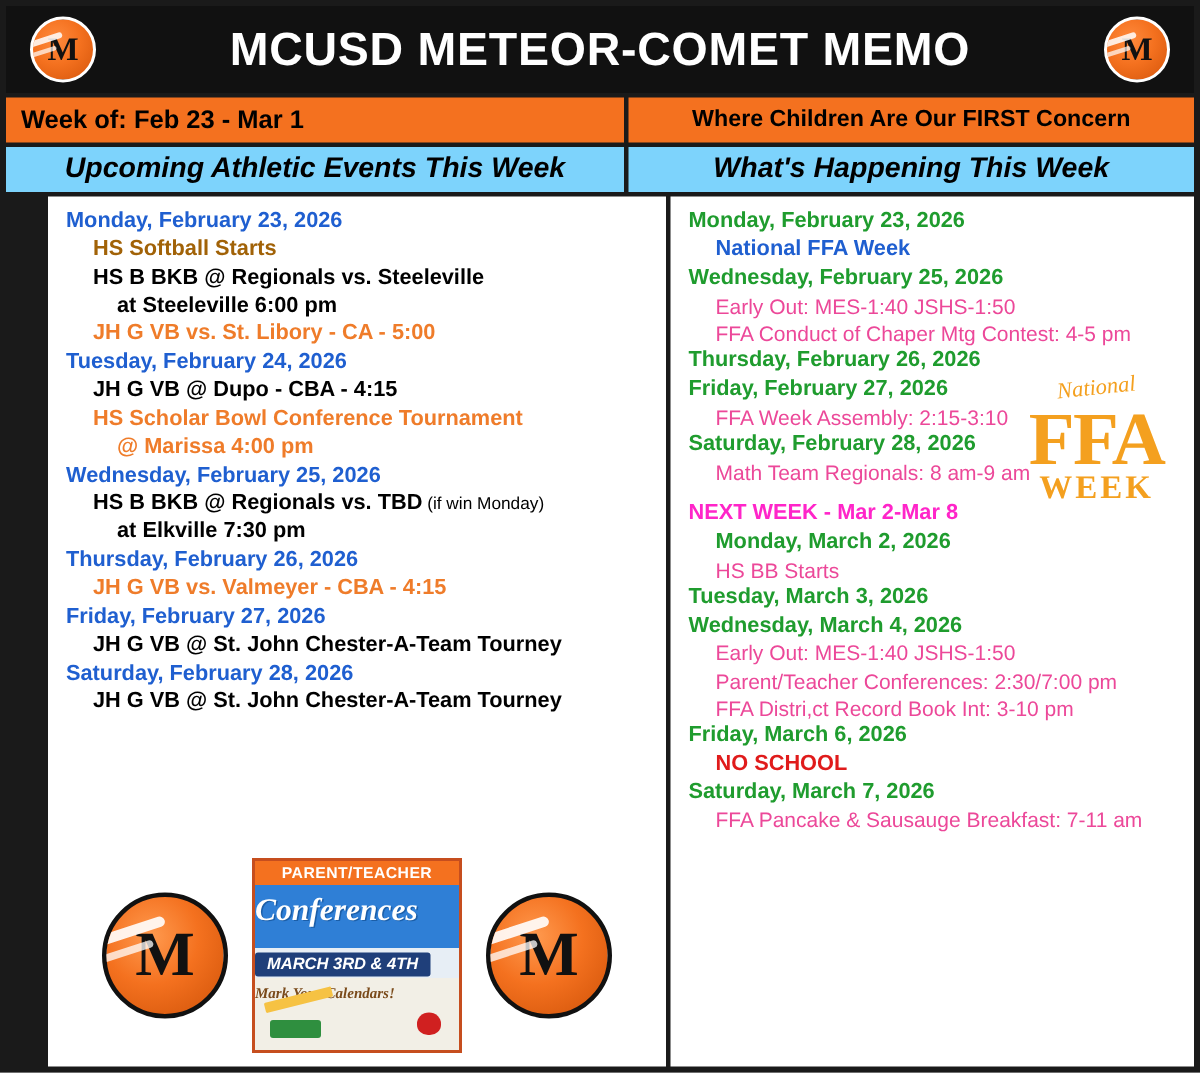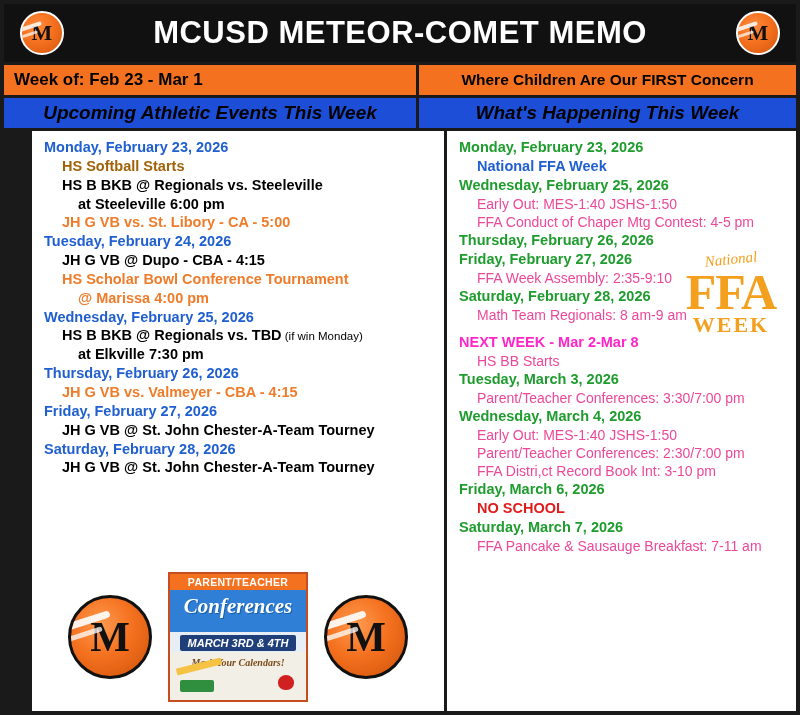--- a/index.html
+++ b/index.html
@@ -97,21 +97,21 @@
   }
 
   
   .colhead-row {
     display: flex;
     height: 30px;
     flex: 0 0 auto;
     margin-top: 3px;
   }
   .colhead {
-    background: #1d4ed8;
+    background: #7dd3fc;
     display: flex; align-items: center; justify-content: center;
     font-style: italic;
     font-weight: bold;
     font-size: 19px;
     color: #000000;
   }
   .colhead-left { width: 412px; }
   .colhead-right { flex: 1; margin-left: 3px; }
 
   
@@ -206,21 +206,21 @@
   }
   .big-logo .t2 {
     position: absolute; width: 38px; height: 5px; background: #ffffff;
     top: 34px; left: -6px; transform: rotate(-18deg); opacity:.75; border-radius:4px;
   }
 
   .conf-poster {
     width: 140px; height: 130px;
     background: linear-gradient(180deg,#2f7fd6 0%, #2f7fd6 46%, #e7eef5 46%, #e7eef5 62%, #f2efe6 62%, #f2efe6 100%);
     border: 2px solid #c64e1e;
-    display: flex; flex-direction: column; align-items: center;
+    display: flex; flex-direction: column; align-items: flex-start;
     position: relative; overflow: hidden;
     flex: 0 0 auto;
   }
   .cp-band {
     width: 100%; background: #f4711f; color: #ffffff;
     font-size: 10.5px; font-weight: bold; text-align: center;
     padding: 2px 0; letter-spacing: .3px;
   }
   .cp-conf {
     color: #ffffff; font-family: "Liberation Serif", serif;
@@ -330,28 +330,28 @@
 
     <div class="col col-right">
       <div id="happenings-list">
           <div class="line date-green ind0"><span>Monday, February 23, 2026</span></div>
           <div class="line ev-blue ind1"><span>National FFA Week</span></div>
           <div class="line date-green ind0"><span>Wednesday, February 25, 2026</span></div>
           <div class="line ev-black-n ind1"><span>Early Out: MES-1:40 JSHS-1:50</span></div>
           <div class="line ev-black-n ind1"><span>FFA Conduct of Chaper Mtg Contest: 4-5 pm</span></div>
           <div class="line date-green ind0"><span>Thursday, February 26, 2026</span></div>
           <div class="line date-green ind0"><span>Friday, February 27, 2026</span></div>
-          <div class="line ev-black-n ind1"><span>FFA Week Assembly: 2:35-9:10</span></div>
+          <div class="line ev-black-n ind1"><span>FFA Week Assembly: 2:15-3:10</span></div>
           <div class="line date-green ind0"><span>Saturday, February 28, 2026</span></div>
           <div class="line ev-black-n ind1"><span>Math Team Regionals: 8 am-9 am</span></div>
           <div class="gap"></div>
           <div class="line ev-magenta ind0"><span>NEXT WEEK - Mar 2-Mar 8</span></div>
+          <div class="line date-green ind1"><span>Monday, March 2, 2026</span></div>
           <div class="line ev-black-n ind1"><span>HS BB Starts</span></div>
           <div class="line date-green ind0"><span>Tuesday, March 3, 2026</span></div>
-          <div class="line ev-black-n ind1"><span>Parent/Teacher Conferences: 3:30/7:00 pm</span></div>
           <div class="line date-green ind0"><span>Wednesday, March 4, 2026</span></div>
           <div class="line ev-black-n ind1"><span>Early Out: MES-1:40 JSHS-1:50</span></div>
           <div class="line ev-black-n ind1"><span>Parent/Teacher Conferences: 2:30/7:00 pm</span></div>
           <div class="line ev-black-n ind1"><span>FFA Distri,ct Record Book Int: 3-10 pm</span></div>
           <div class="line date-green ind0"><span>Friday, March 6, 2026</span></div>
           <div class="line ev-red ind1"><span>NO SCHOOL</span></div>
           <div class="line date-green ind0"><span>Saturday, March 7, 2026</span></div>
           <div class="line ev-black-n ind1"><span>FFA Pancake &amp; Sausauge Breakfast: 7-11 am</span></div>
         </div>
 

